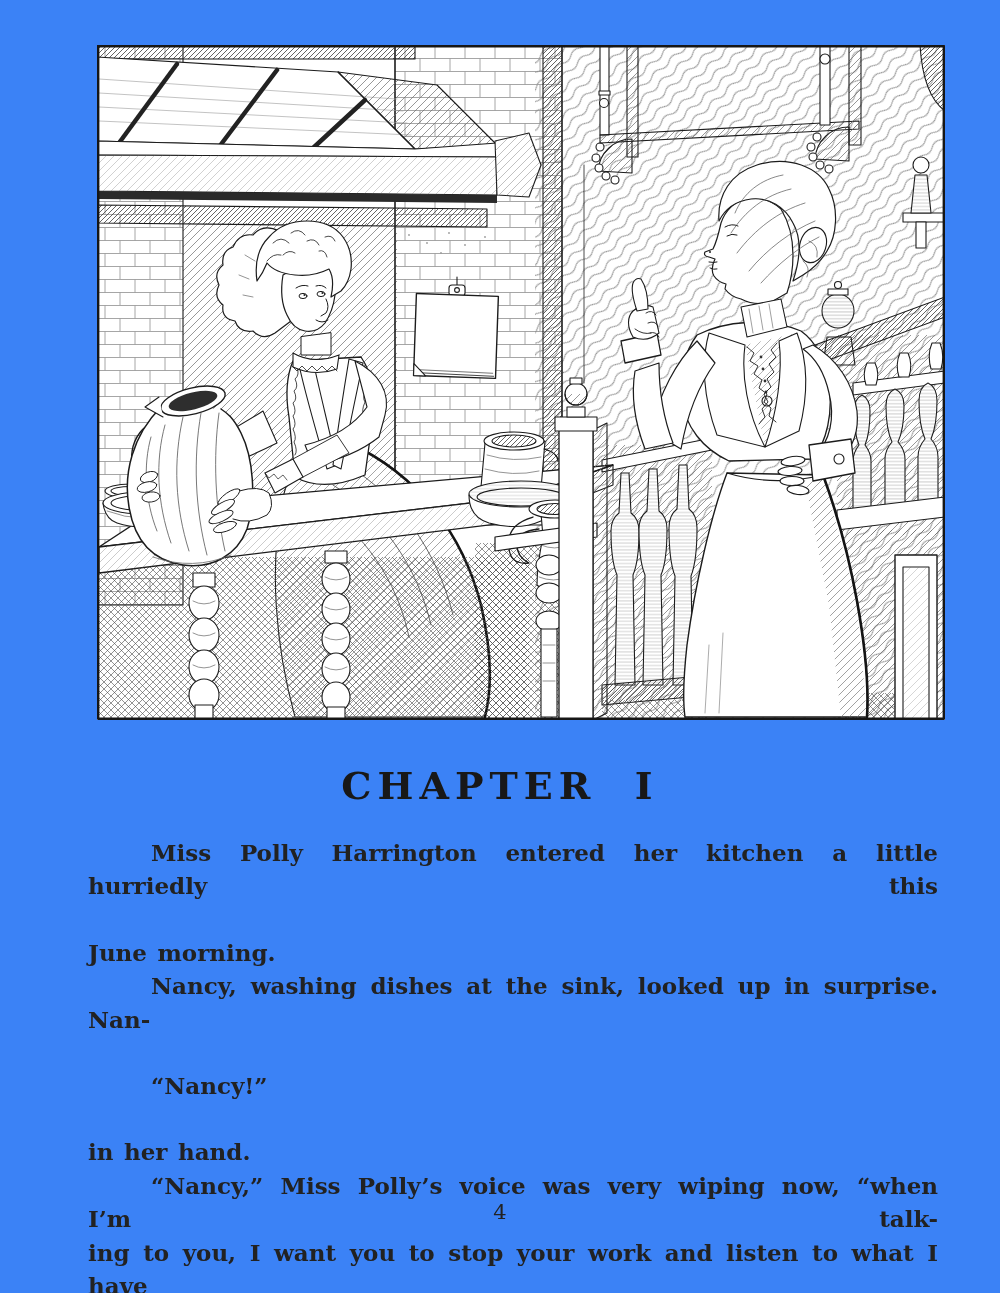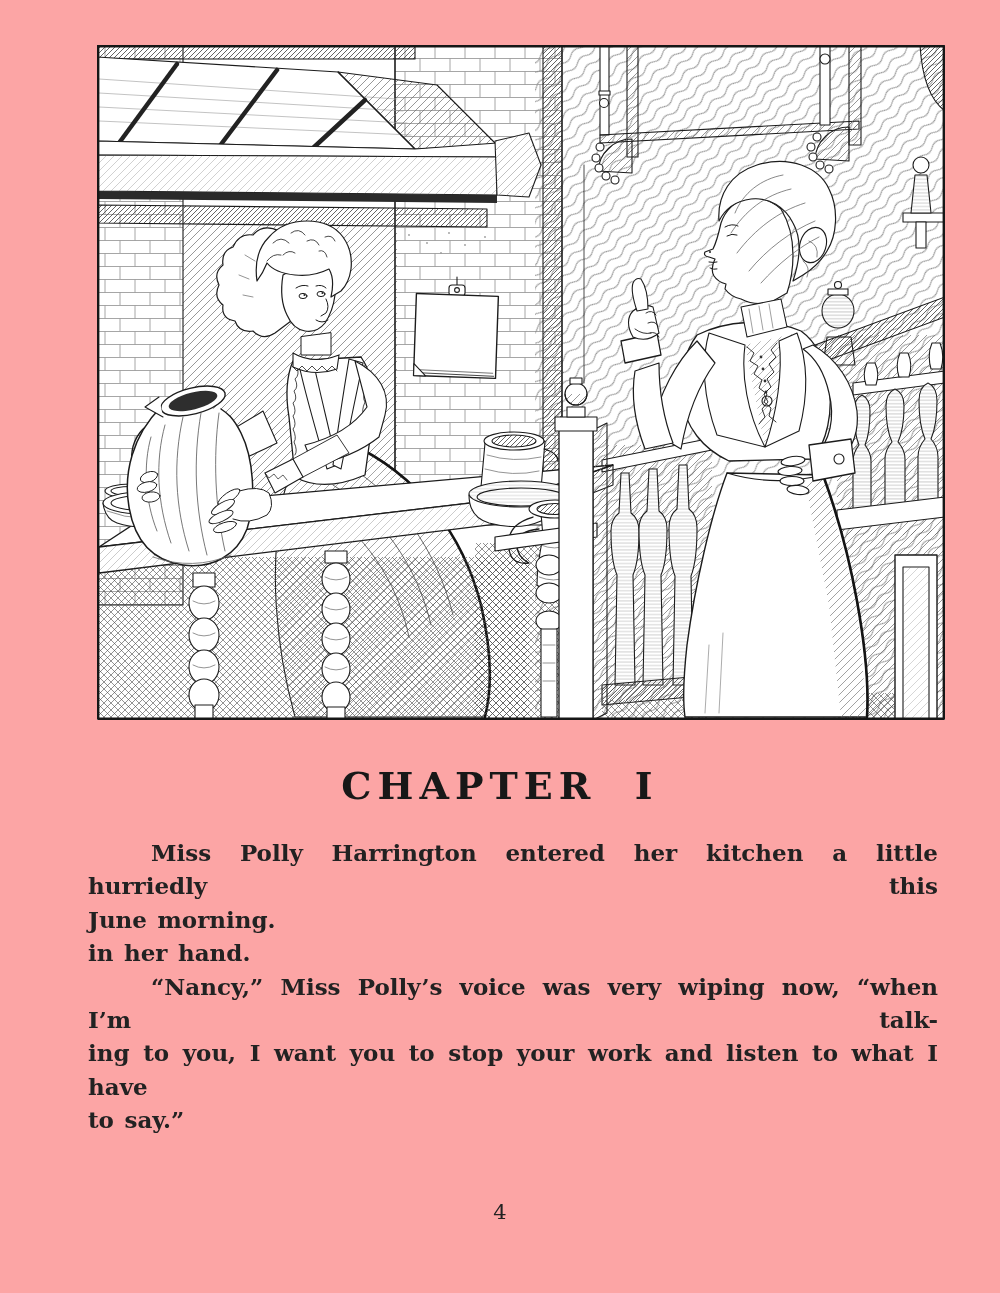--- a/index.html
+++ b/index.html
@@ -1,25 +1,25 @@
 <!DOCTYPE html>
 <html><head>
 <meta charset="utf-8">
 <title>Book Page</title>
 <style>
   html,body{margin:0;padding:0;background:#e8e8e8;}
-  #page{position:relative;width:1000px;height:1293px;background:#fca5a5;margin:0 auto;
+  #page{position:relative;width:1000px;height:1293px;background:#3b82f6;margin:0 auto;
         font-family:"DejaVu Serif","Liberation Serif",serif;color:#1c1c1c;overflow:hidden;}
   #illu{position:absolute;left:97px;top:45px;width:848px;height:675px;}
   #chapter{position:absolute;left:0;top:763px;width:1000px;text-align:center;
            font-weight:bold;font-size:38px;letter-spacing:6px;white-space:pre;color:#181818;}
   #bodytext{position:absolute;left:88px;top:836px;width:850px;font-size:23px;
             line-height:33.4px;word-spacing:2.5px;color:#222;font-weight:bold;}
   .tline{text-align:justify;text-align-last:justify;}
-  .tline.plast{text-align-last:left;}
+  .tline.plast{text-align-last:left;margin-top:33px;}
   .tline.indent{text-indent:63px;}
   #pagenum{position:absolute;left:0;top:1200px;width:1000px;text-align:center;font-size:21px;color:#222;}
 </style>
 </head>
 <body>
 
 <div id="page">
 
   <svg id="illu" viewBox="0 0 848 675" role="img" aria-label="Pen-and-ink illustration: Nancy, in a frilled cap and apron, holds a large pitcher on the kitchen table while Miss Polly, in a long skirt with a lace-trimmed blouse, raises a finger as she speaks; brick walls, a range hood, a hanging shelf and staircase balusters fill the kitchen.">
     <defs>
@@ -414,20 +414,22 @@
 
       <rect x="1.2" y="1.2" width="845.6" height="672.6" stroke="#161616" stroke-width="2.4" fill="none"></rect>
     </g>
   </svg>
 
   <div id="chapter">CHAPTER  I</div>
 
   <div id="bodytext">
       <div class="tline indent">Miss Polly Harrington entered her kitchen a little hurriedly this</div>
       <div class="tline plast">June morning.</div>
+      <div class="tline indent">Nancy, washing dishes at the sink, looked up in surprise. Nan-</div>
+      <div class="tline indent plast">“Nancy!”</div>
       <div class="tline plast">in her hand.</div>
       <div class="tline indent">“Nancy,” Miss Polly’s voice was very wiping now, “when I’m talk-</div>
       <div class="tline">ing to you, I want you to stop your work and listen to what I have</div>
       <div class="tline plast">to say.”</div>
     </div>
 
   <div id="pagenum">4</div>
 </div>
 
 </body></html>

